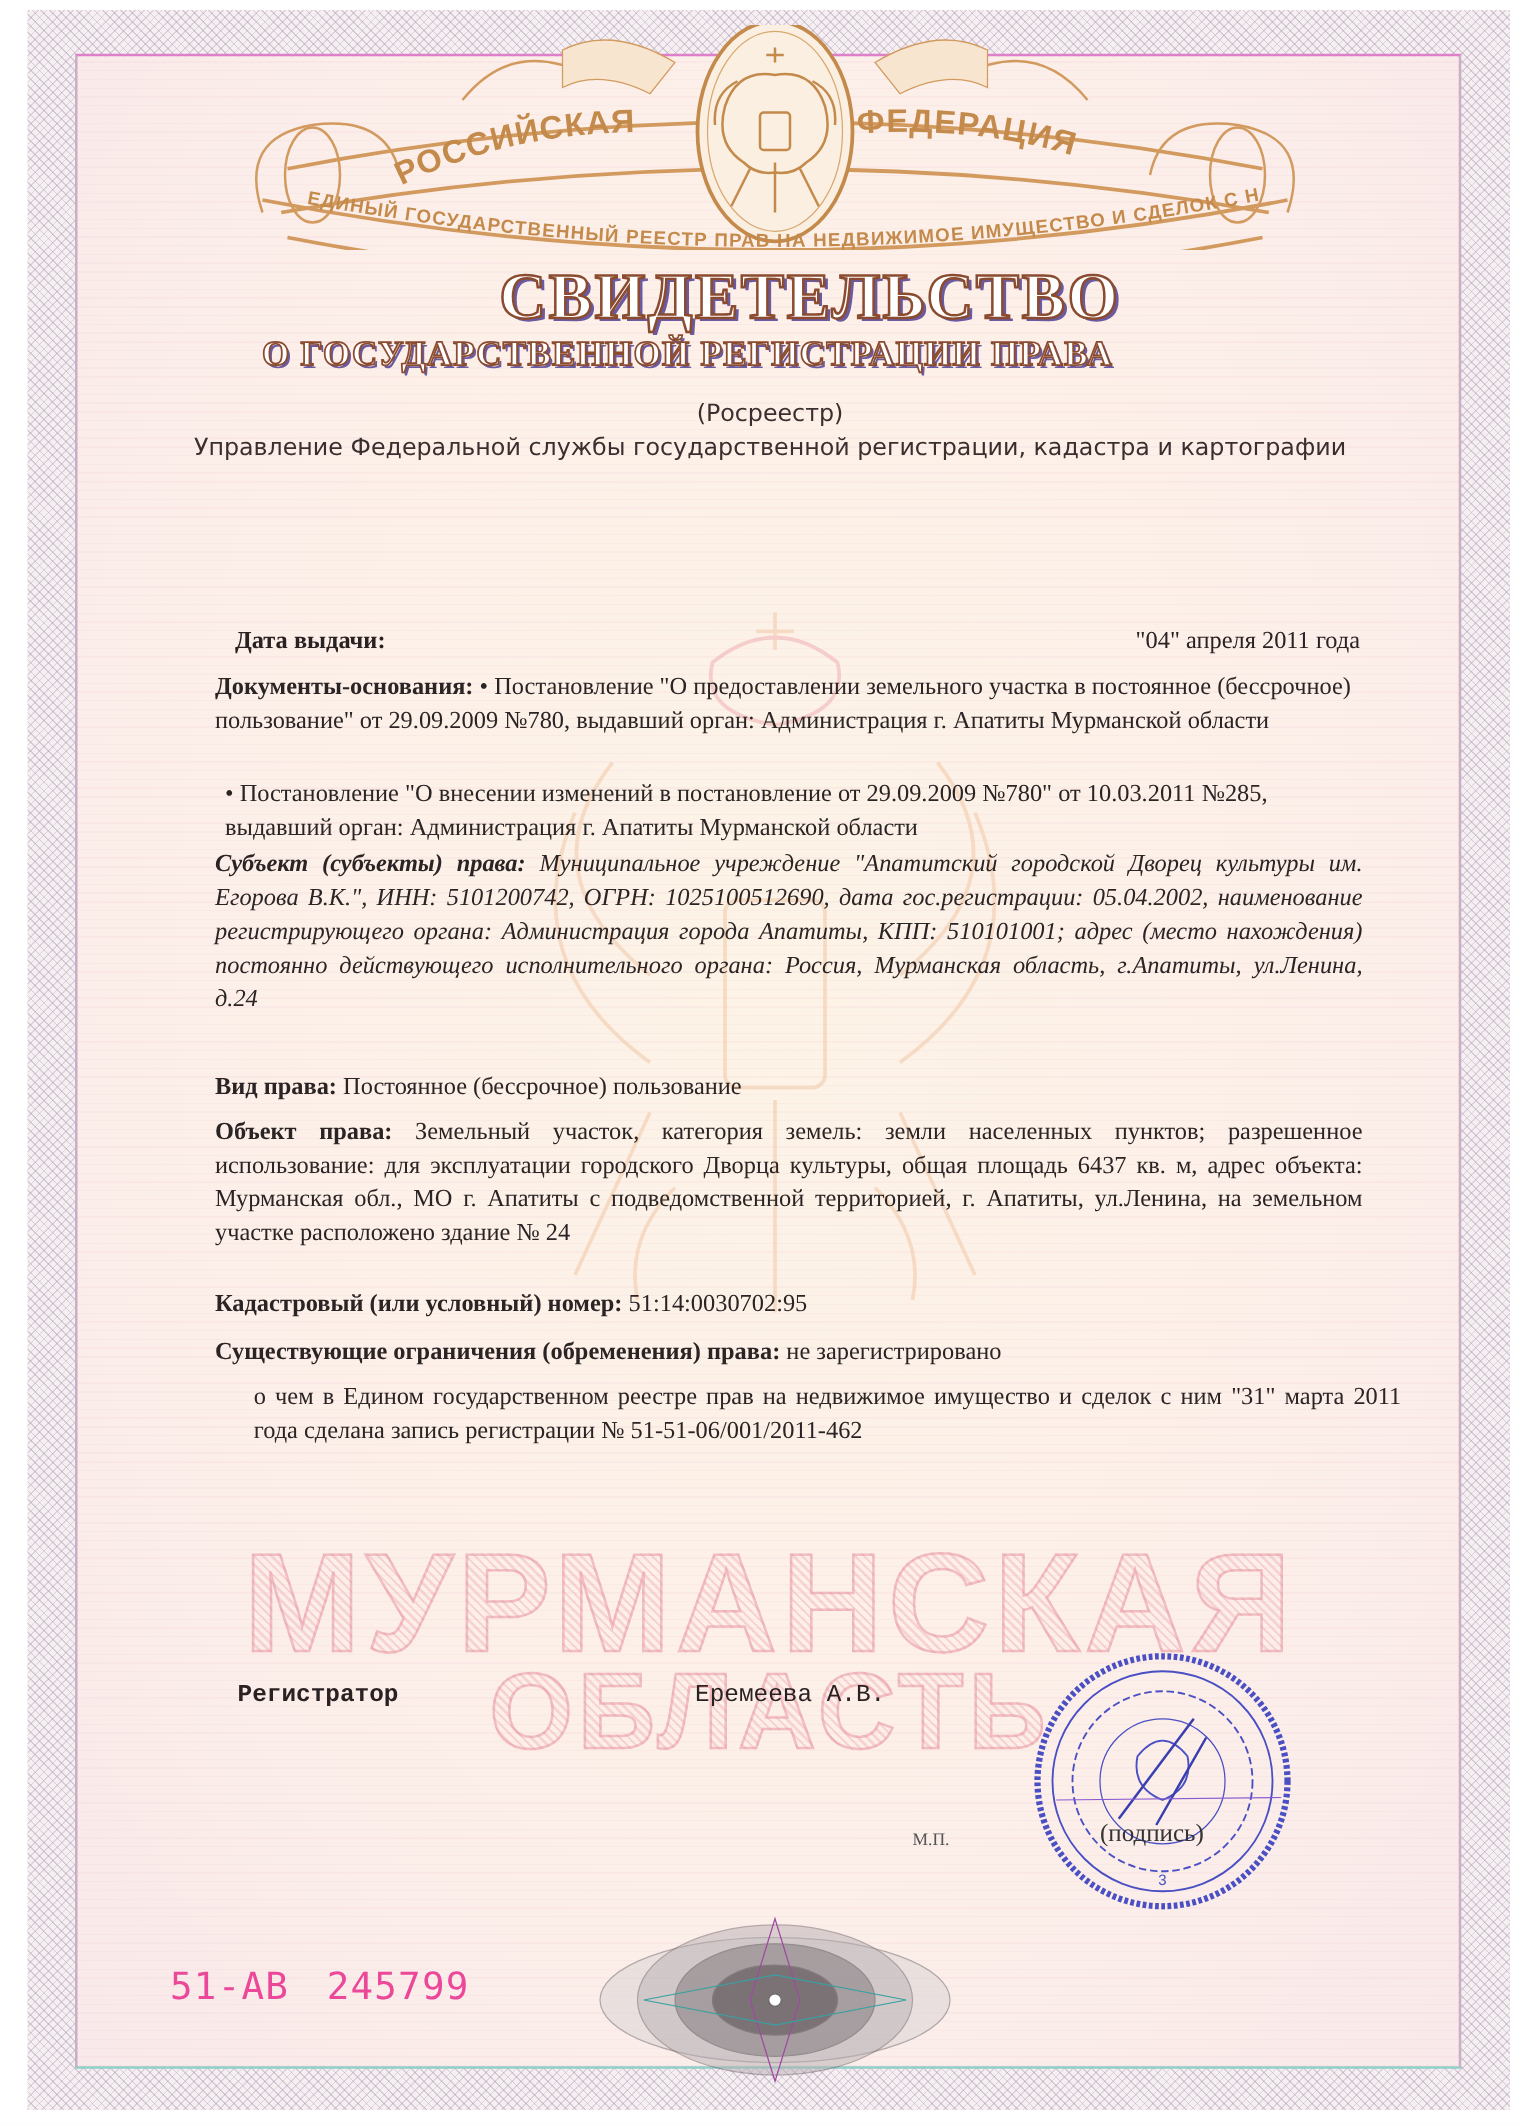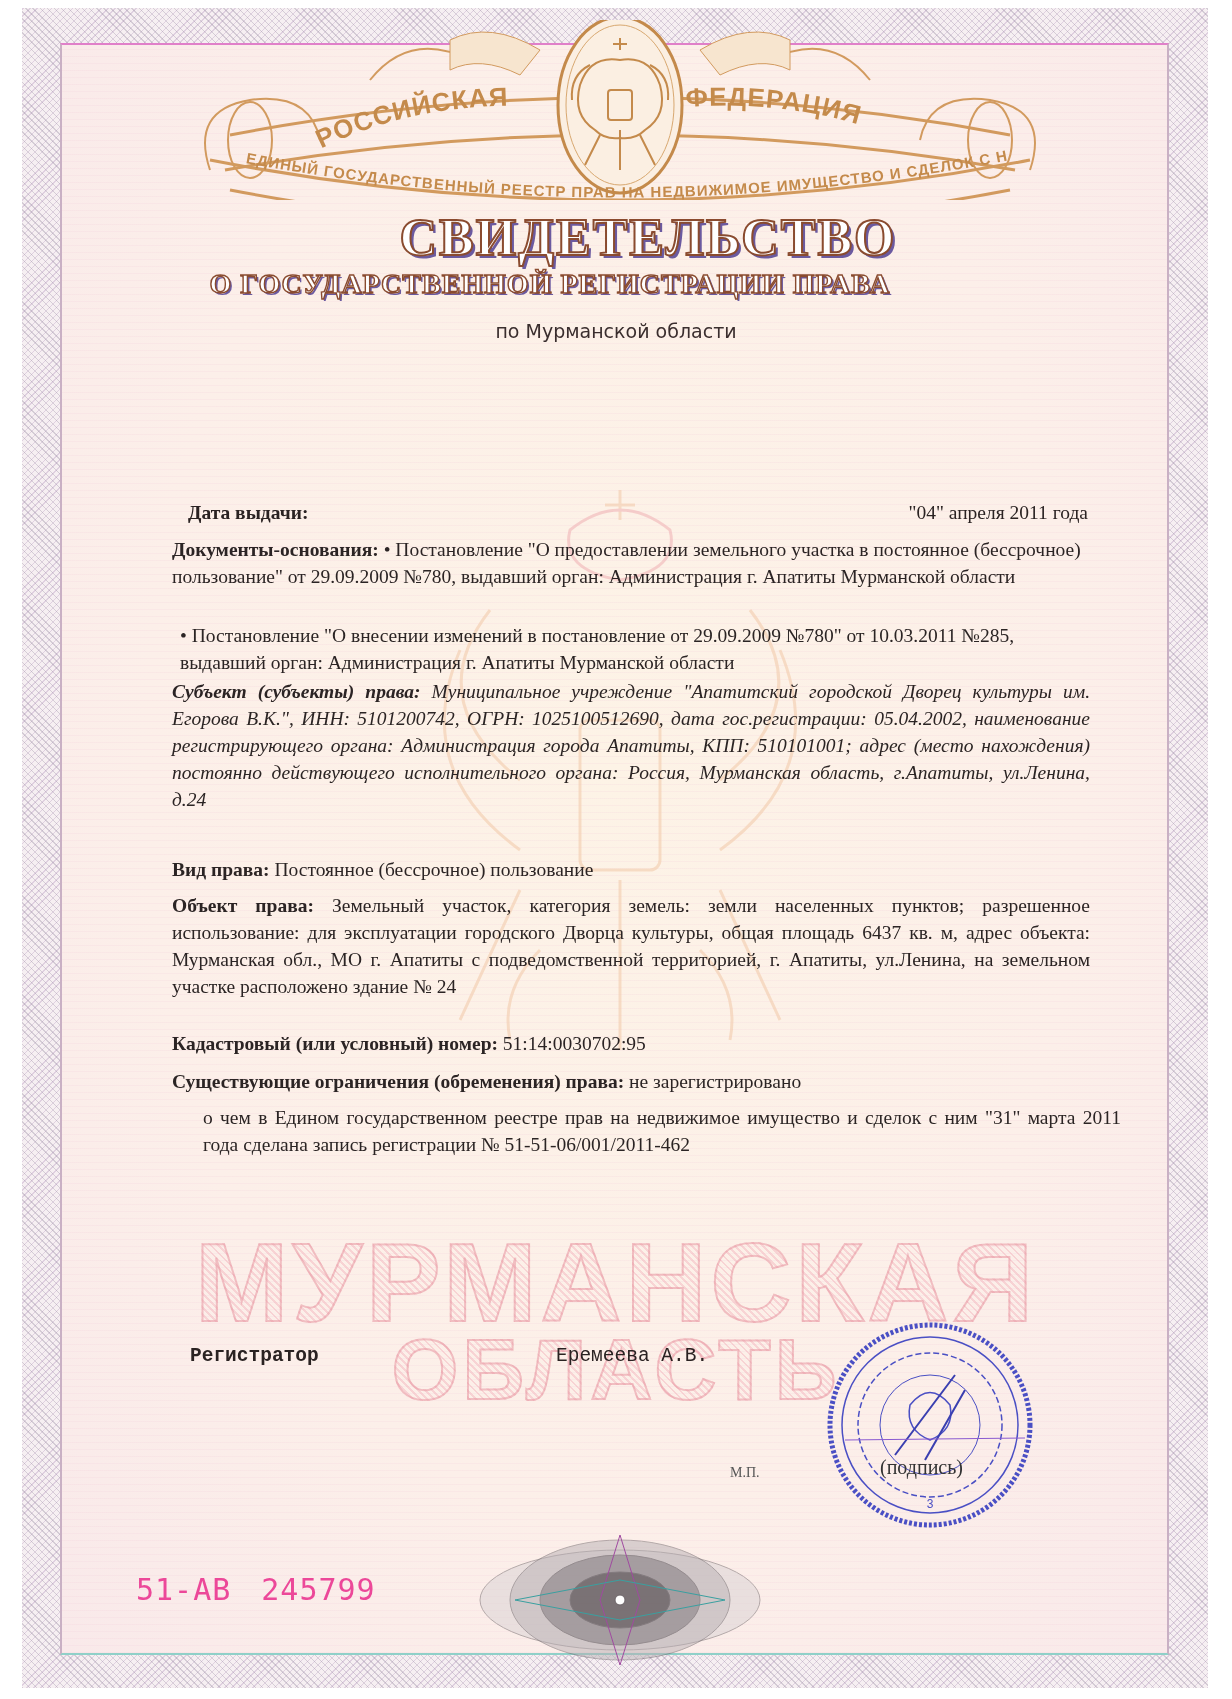--- a/index.html
+++ b/index.html
@@ -117,21 +117,22 @@
   </g>
   <text class="ribbon-text" font-size="26"><textPath href="#arcL" startOffset="8%">РОССИЙСКАЯ</textPath></text>
   <text class="ribbon-text" font-size="26"><textPath href="#arcR" startOffset="12%">ФЕДЕРАЦИЯ</textPath></text>
   <text class="ribbon-text" font-size="15"><textPath href="#arcB" startOffset="2%">ЕДИНЫЙ ГОСУДАРСТВЕННЫЙ РЕЕСТР ПРАВ НА НЕДВИЖИМОЕ ИМУЩЕСТВО И СДЕЛОК С НИМ</textPath></text>
 </svg>
 
 <div class="main-title">СВИДЕТЕЛЬСТВО</div>
 <div class="sub-title">О ГОСУДАРСТВЕННОЙ РЕГИСТРАЦИИ ПРАВА</div>
 
 <div class="agency">
-  <div>по Мурманской области</div>
+  <div>(Росреестр)</div>
+  <div>Управление Федеральной службы государственной регистрации, кадастра и картографии</div>
 </div>
 
 <svg class="emblem-wm" viewBox="0 0 440 600">
   <g fill="none" stroke="#f2c9a8" stroke-width="3">
     <path d="M220,20 l0,30 M205,35 h30"></path>
     <path d="M170,60 q50,-40 100,0 q10,40 -50,50 q-60,-10 -50,-50z" stroke="#f0b0b4"></path>
     <path d="M90,140 q-70,90 30,170 M350,140 q70,90 -30,170"></path>
     <path d="M60,180 q-50,120 60,200 M380,180 q50,120 -60,200"></path>
     <rect x="180" y="250" width="80" height="150" rx="10"></rect>
     <path d="M120,420 l-60,130 M320,420 l60,130 M220,410 v170"></path>

